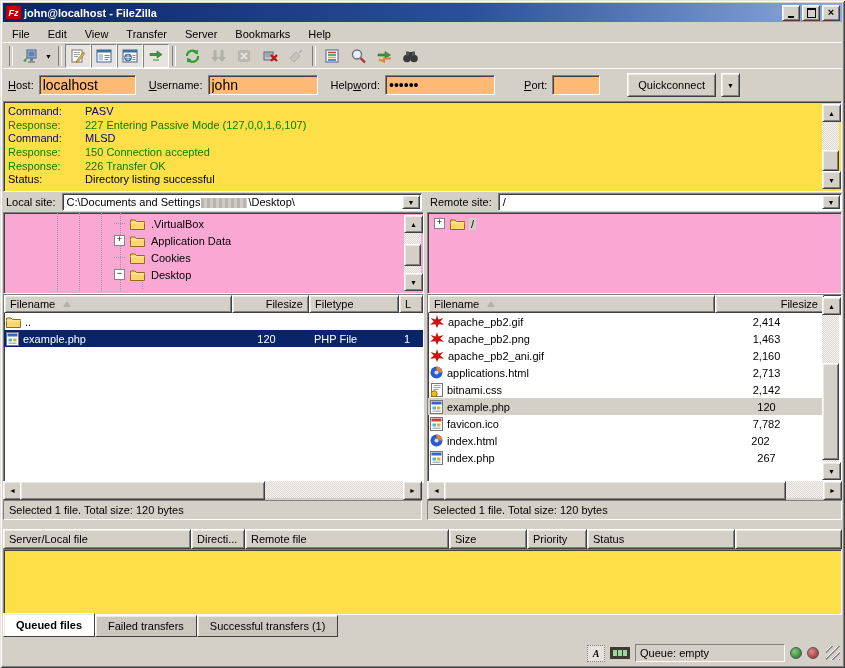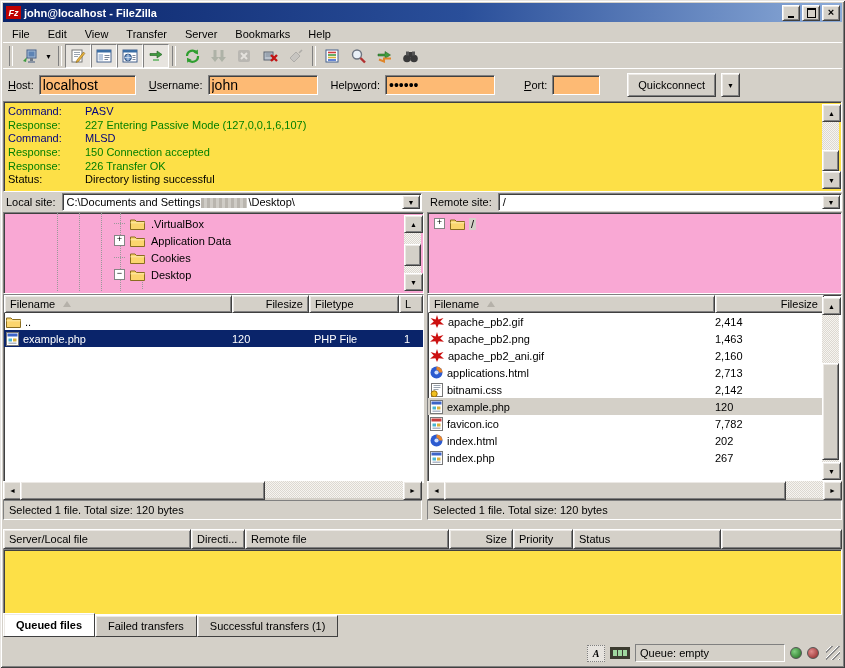--- a/index.html
+++ b/index.html
@@ -74,21 +74,21 @@
   
   .listpane{background:#fff;position:absolute}
   .lheader{display:flex;height:18px}
   .hcell{background:#d4d0c8;border:1px solid;border-color:#fff #404040 #404040 #fff;
     box-shadow:inset 1px 1px 0 #ece9e5,inset -1px -1px 0 #808080;display:flex;align-items:center;
     padding:0 5px;box-sizing:border-box;flex:none;overflow:hidden;white-space:nowrap}
   .sort-asc{width:0;height:0;border-left:4px solid transparent;border-right:4px solid transparent;
     border-bottom:6px solid #b5b1a9;margin-left:8px}
   .lrow{display:flex;height:17px;align-items:center;white-space:nowrap}
   .cell{flex:none;overflow:hidden;display:flex;align-items:center;box-sizing:border-box;height:17px}
-  .num{justify-content:flex-start}
+  .num{justify-content:center}
   .sel-active{background:#0a246a;color:#fff}
   .sel-inactive{background:#d4d0c8}
   .ficon{margin:0 4px 0 2px;flex:none;display:flex}
   
   .statusline{height:20px;display:flex;align-items:center;padding:0 5px;
     border:1px solid;border-color:#808080 #fff #fff #808080;box-sizing:border-box}
   
   .queue-header{display:flex;height:20px}
   .tabs{display:flex;align-items:flex-start}
   .tab{height:20px;display:flex;align-items:center;padding:0 12px;background:#ccc8c0;
@@ -584,21 +584,21 @@
   <div class="abs queue-header" style="left:3px;top:529px;right:3px">
     <div class="hcell" style="width:188px">
         <span>Server/Local file</span>
       </div>
     <div class="hcell" style="width:54px">
         <span>Directi...</span>
       </div>
     <div class="hcell" style="width:204px">
         <span>Remote file</span>
       </div>
-    <div class="hcell" style="width:64px;justify-content:flex-end">
+    <div class="hcell" style="width:78px;">
         <span>Size</span>
       </div>
     <div class="hcell" style="width:60px">
         <span>Priority</span>
       </div>
     <div class="hcell" style="width:148px">
         <span>Status</span>
       </div>
     <div class="hcell" style="flex:1"></div>
   </div>

